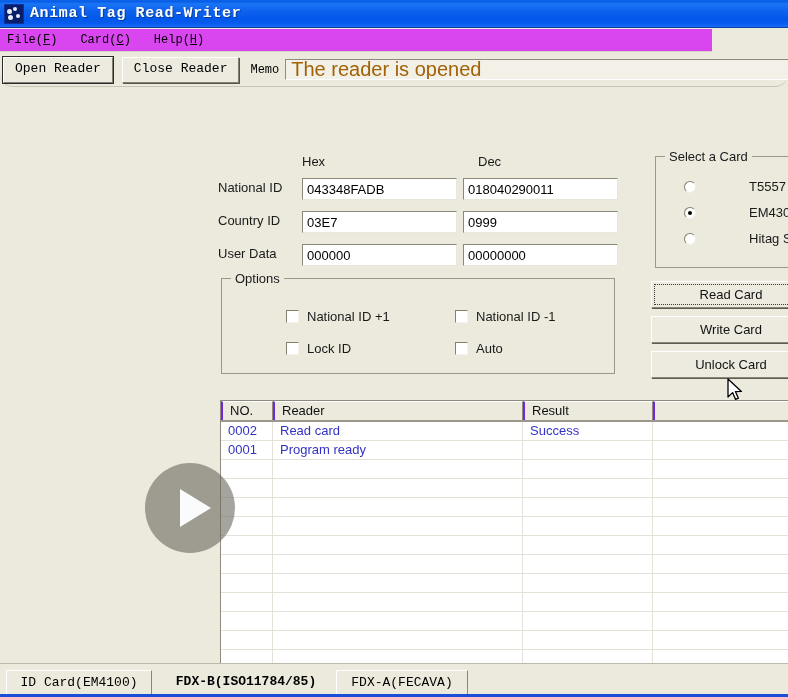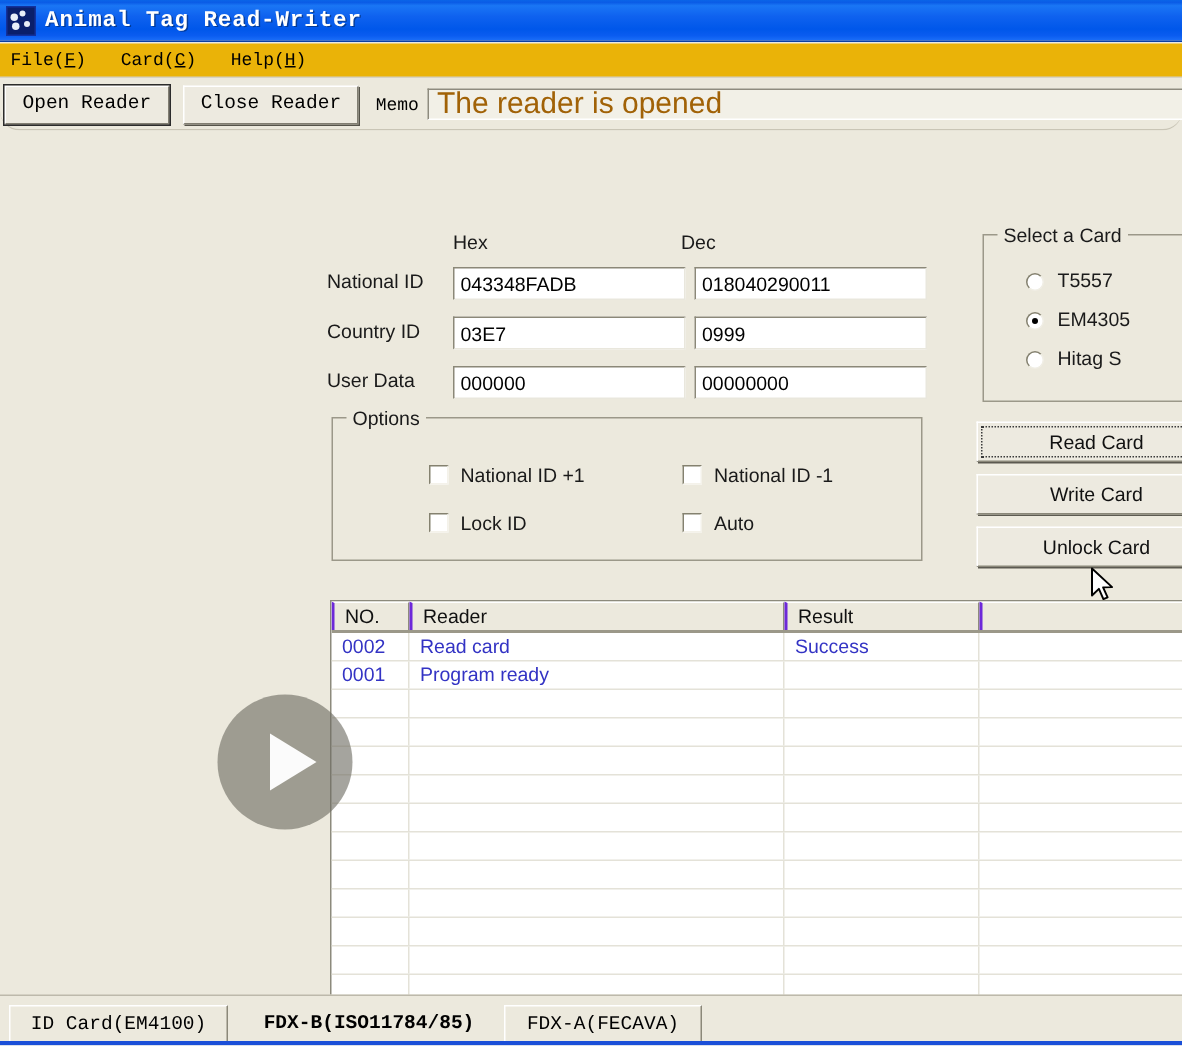--- a/index.html
+++ b/index.html
@@ -60,23 +60,23 @@
     color: #ffffff;
     letter-spacing: 0.6px;
     text-shadow: 1px 1px 0 rgba(0,0,0,0.35);
     white-space: nowrap;
   }
 
   
   .menubar {
     position: absolute;
     left: 0; top: 29px;
-    width: 788px;
+    width: 712px;
     height: 23px;
-    background: #eab308;
+    background: #d946ef;
     display: flex;
     align-items: center;
     box-sizing: border-box;
     padding-left: 5px;
     border-bottom: 1px solid #d6d2c4;
   }
   .menu-item {
     font-family: "Liberation Mono", monospace;
     font-size: 12px;
     color: #000;
@@ -162,21 +162,21 @@
     background: #ECE9DD;
   }
 
   
   .col-hdr {
     position: absolute;
     font-size: 13px;
     color: #1a1a1a;
   }
   .col-hdr.hex { left: 302px; top: 66px; }
-  .col-hdr.dec { left: 454px; top: 66px; }
+  .col-hdr.dec { left: 478px; top: 66px; }
 
   
   .frow { position: absolute; left: 218px; height: 22px; }
   .frow.r1 { top: 90px; }
   .frow.r2 { top: 123px; }
   .frow.r3 { top: 156px; }
   .frow .flabel {
     position: absolute;
     left: 0; top: 2px;
     width: 78px;
@@ -247,25 +247,26 @@
   .chk-c1 { left: 64px; top: 30px; }
   .chk-c2 { left: 233px; top: 30px; }
   .chk-c3 { left: 64px; top: 62px; }
   .chk-c4 { left: 233px; top: 62px; }
 
   
   #card-group { left: 655px; top: 68px; width: 170px; height: 110px; }
   .rad-item {
     position: absolute;
     display: flex;
-    align-items: flex-end;
+    align-items: center;
     font-size: 13px;
     color: #1a1a1a;
     white-space: nowrap;
     cursor: default;
+    gap: 44px;
   }
   .rad-box {
     width: 12px; height: 12px;
     flex: 0 0 12px;
     box-sizing: border-box;
     border-radius: 50%;
     background: #ffffff;
     border: 1px solid #84816f;
     border-right-color: #f0eee5;
     border-bottom-color: #f0eee5;

